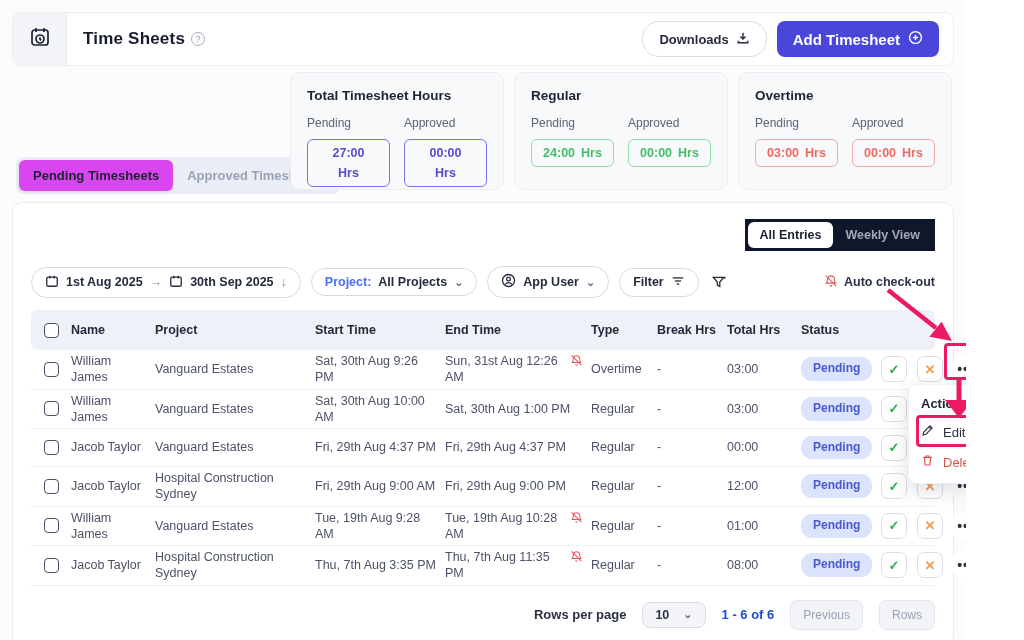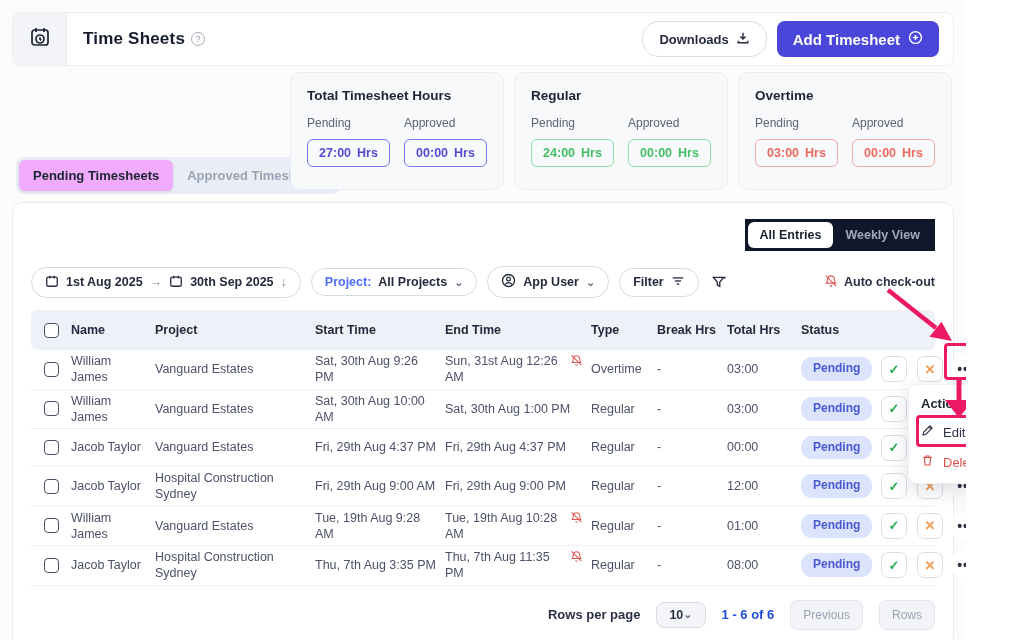--- a/index.html
+++ b/index.html
@@ -17,30 +17,30 @@
   .topbar-actions { margin-left:auto; display:flex; gap:10px; padding-right:14px; }
   .btn-downloads { display:flex; align-items:center; gap:7px; background:#fff; border:1px solid #d8dce6;
             border-radius:17px; padding:8px 16px; font-size:13px; font-weight:bold; color:#242b3d; cursor:pointer; }
   .btn-add { display:flex; align-items:center; gap:8px; background:#4946d9; border:none; border-radius:8px;
             padding:9px 16px; font-size:15px; font-weight:bold; color:#fff; cursor:pointer; }
 
   
   .stats-zone { position:absolute; left:12px; top:72px; right:12px; height:124px; }
   .tabs { position:absolute; left:4px; bottom:2px; background:#e9edf5; border-radius:8px; padding:3px; display:flex; }
   .tab { font-size:13px; font-weight:bold; padding:8px 14px; border-radius:6px; color:#9aa3b5; cursor:pointer; white-space:nowrap; }
-  .tab.active { background:#f0abfc; color:#1b2231; box-shadow:0 1px 3px rgba(20,30,60,.10); }
+  .tab.active { background:#d946ef; color:#1b2231; box-shadow:0 1px 3px rgba(20,30,60,.10); }
   .stat-cards { position:absolute; right:2px; top:0; display:flex; gap:10px; }
   .card { width:214px; height:118px; background:#f8f9fb; border:1px solid #ececf2; border-radius:10px; padding:15px 16px; }
   .card-title { font-size:13.5px; font-weight:bold; color:#1d2436; }
   .card-cols { display:flex; gap:14px; margin-top:13px; }
   .card-col { width:90px; }
   .card-label { font-size:12px; color:#5b6374; }
   .value-box { margin-top:9px; border:1.5px solid; border-radius:6px; padding:6px 0; text-align:center;
                font-size:12.5px; font-weight:bold; display:flex; justify-content:center; gap:6px; }
-  .theme-indigo .value-box { border-color:#7b74e8; color:#544bd2; }
+  .theme-indigo .value-box { border-color:#7b74e8; color:#544bd2;flex-direction:column; }
   .theme-green  .value-box { border-color:#8fe0a4; color:#43bd66; }
   .theme-red    .value-box { border-color:#f3a9a4; color:#ee6a5f; }
 
   
   .panel { position:absolute; left:12px; top:202px; right:12px; background:#fff; border:1px solid #e8eaf0;
            border-radius:10px; padding:16px 18px 16px; }
   .view-toggle-row { display:flex; justify-content:flex-end; }
   .view-toggle { background:#0f172a; border-radius:0; padding:3px; display:flex; }
   .vtab { font-size:12.5px; font-weight:bold; padding:6px 12px; border-radius:6px; color:#a0a8ba; cursor:pointer; }
   .vtab.active { background:#fff; color:#1b2231; box-shadow:0 1px 2px rgba(20,30,60,.08); }
@@ -69,21 +69,21 @@
   .actions-cell { display:flex; gap:10px; align-items:center; }
   .abtn { width:26px; height:26px; border:1px solid #d9dee8; border-radius:7px; background:#fff; cursor:pointer;
           display:flex; align-items:center; justify-content:center; font-size:13px; line-height:1; }
   .abtn.ok { color:#2dae51; font-weight:bold; }
   .abtn.no { color:#f09a51; font-weight:bold; }
   .abtn.more { border:none; color:#2a3042; font-weight:bold; font-size:14px; letter-spacing:1px; }
 
   
   .foot { display:flex; justify-content:flex-end; align-items:center; gap:16px; margin-top:14px; }
   .foot-label { font-size:13px; font-weight:bold; color:#2a3145; }
-  .rpp { display:flex; align-items:center; background:#f4f5f8; border:1px solid #d8dce6; border-radius:8px;
+  .rpp { display:flex; align-items:center; gap:14px; background:#f4f5f8; border:1px solid #d8dce6; border-radius:8px;
          padding:5px 12px; font-size:12.5px; font-weight:bold; color:#2a3145; cursor:pointer; }
   .range { font-size:13px; font-weight:bold; color:#1d4ed8; }
   .pgbtn { background:#f3f4f7; border:1px solid #e3e6ee; border-radius:7px; padding:7px 12px;
            font-size:12px; color:#9aa1b2; cursor:pointer; }
 
   
   .menu { position:absolute; left:908px; top:384px; width:104px; background:#fff; border:1px solid #eef0f4;
           border-radius:8px; box-shadow:0 6px 20px rgba(25,35,60,.15); z-index:10; padding:4px 0 6px; }
   .menu-title { font-size:13px; font-weight:bold; color:#1c2333; padding:7px 12px 6px; }
   .menu-item { display:flex; align-items:center; gap:9px; padding:7px 12px; font-size:13px; color:#2a3145; cursor:pointer; }

